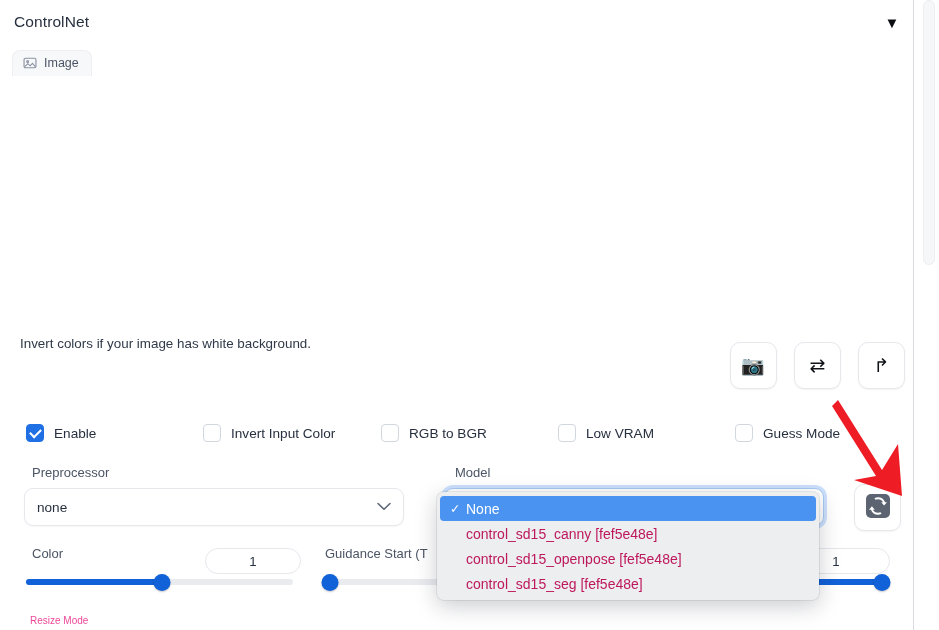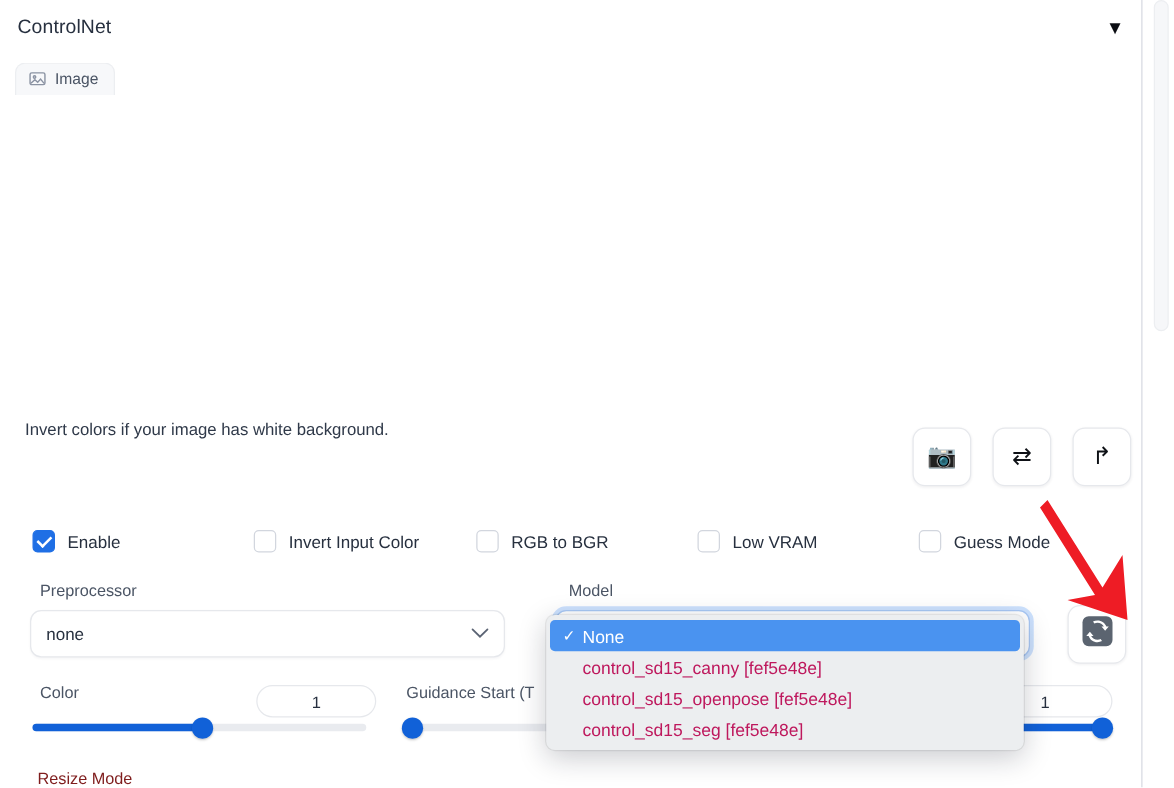--- a/index.html
+++ b/index.html
@@ -128,21 +128,21 @@
   
   .refreshbtn{
     position:absolute;left:854px;top:484px;width:45px;height:45px;border-radius:10px;
     background:#fff;border:1px solid #e6e8ec;box-shadow:0 1px 2px rgba(16,24,40,.05);
     display:flex;align-items:center;justify-content:center;cursor:pointer;z-index:45;
   }
 
   
   .arrow{position:absolute;left:820px;top:392px;z-index:60;pointer-events:none;}
 
-  .bottom-label{position:absolute;left:30px;top:615px;font-size:13px;color:#7f1d1d;}
+  .bottom-label{position:absolute;left:30px;top:615px;font-size:10px;color:#ec4899;}
 </style>
 </head>
 <body>
 
 <div class="app">
 
   <div class="scroll-track">
     <div class="scroll-thumb"></div>
   </div>
   <div class="panel-divider"></div>

